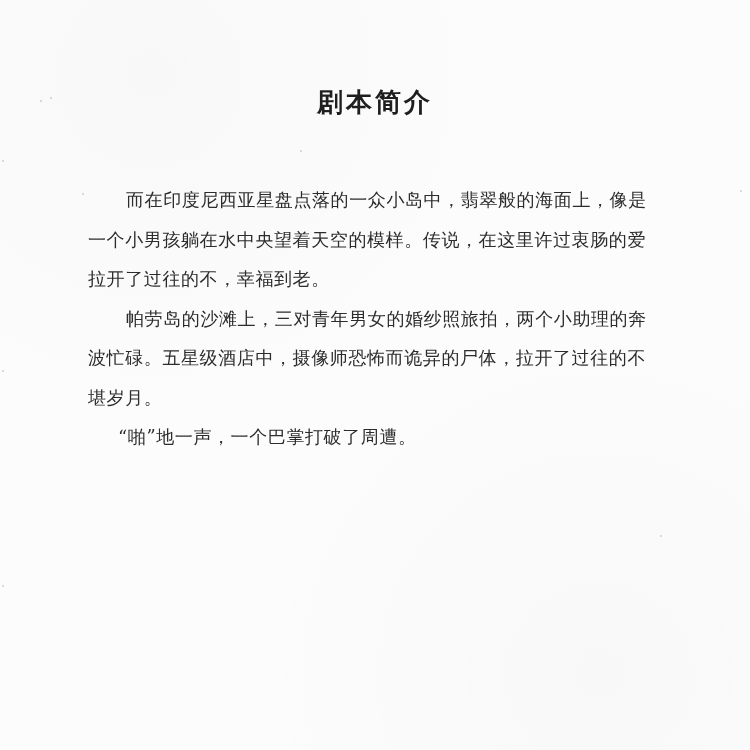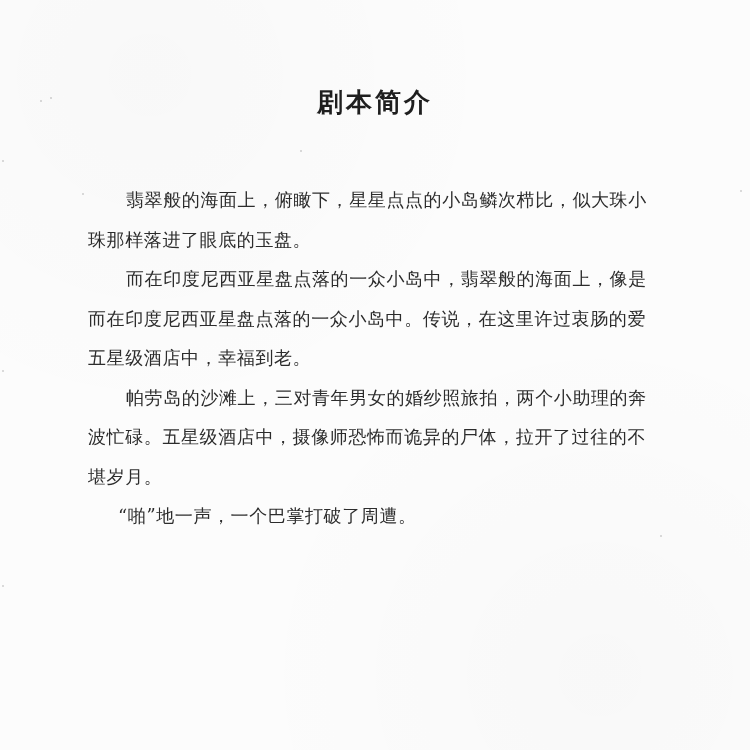--- a/index.html
+++ b/index.html
@@ -71,27 +71,23 @@
   <span class="speck" style="left:2px;top:370px;"></span>
   <span class="speck" style="left:2px;top:585px;"></span>
   <span class="speck" style="left:740px;top:190px;"></span>
   <span class="speck" style="left:300px;top:150px;"></span>
   <span class="speck" style="left:660px;top:535px;"></span>
 
   <h1 class="title">剧本简介</h1>
 
   <div class="body-text">
     <p class="para">
-      <span class="line first">翡翠般的海面上，俯瞰下，星星点点的小岛鳞次栉比，似大珠小</span>
-      <span class="line">珠那样落进了眼底的玉盘。</span>
-    </p>
-    <p class="para">
       <span class="line first">而在印度尼西亚星盘点落的一众小岛中，翡翠般的海面上，像是</span>
-      <span class="line">而在印度尼西亚星盘点落的一众小岛中。传说，在这里许过衷肠的爱</span>
-      <span class="line">五星级酒店中，幸福到老。</span>
+      <span class="line">一个小男孩躺在水中央望着天空的模样。传说，在这里许过衷肠的爱</span>
+      <span class="line">拉开了过往的不，幸福到老。</span>
     </p>
     <p class="para">
       <span class="line first">帕劳岛的沙滩上，三对青年男女的婚纱照旅拍，两个小助理的奔</span>
       <span class="line">波忙碌。五星级酒店中，摄像师恐怖而诡异的尸体，拉开了过往的不</span>
       <span class="line">堪岁月。</span>
     </p>
     <p class="para quote">
       <span class="line first">“啪”地一声，一个巴掌打破了周遭。</span>
     </p>
   </div>

